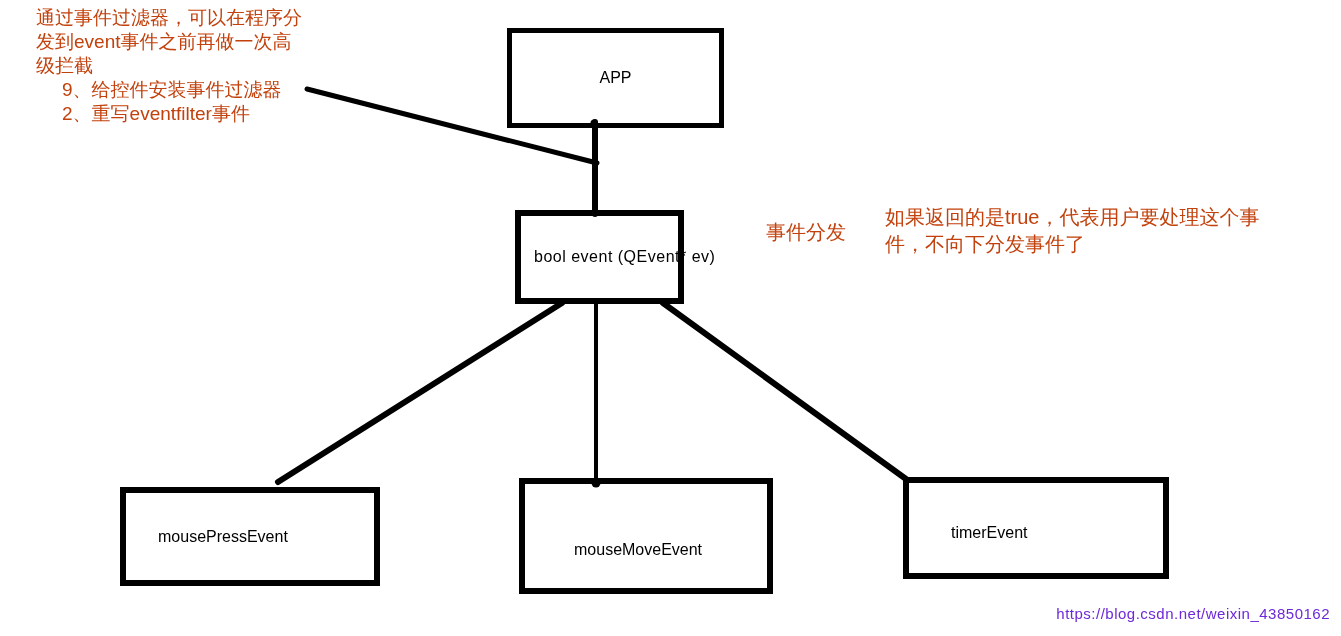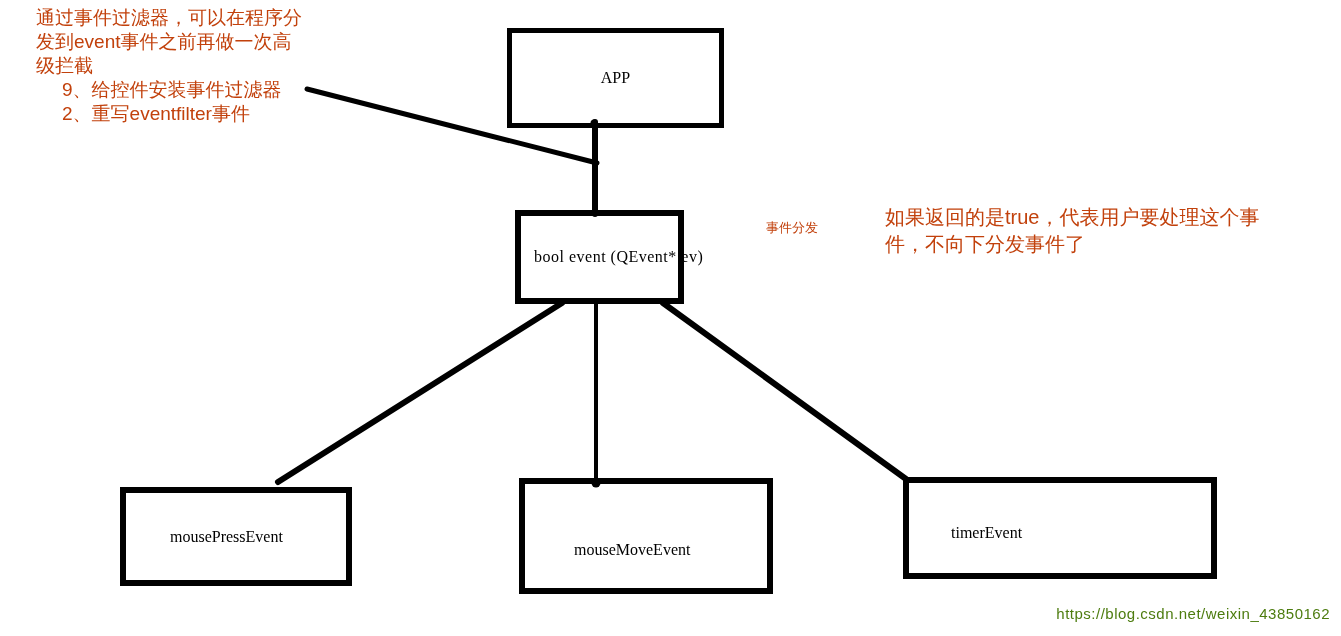--- a/index.html
+++ b/index.html
@@ -23,78 +23,78 @@
     z-index: 1;
   }
   .box {
     position: absolute;
     box-sizing: border-box;
     border: 6px solid #000000;
     background: transparent;
     display: flex;
     align-items: center;
     z-index: 2;
-    font-family: Liberation Serif, serif;
+    font-family: Liberation Sans, sans-serif;
     font-size: 16px;
     color: #000000;
   }
   .box .label {
     white-space: nowrap;
   }
   .box-app {
     left: 507px; top: 28px; width: 217px; height: 100px;
     border-width: 5px;
     justify-content: center;
   }
   .box-event {
     left: 515px; top: 210px; width: 169px; height: 94px;
     padding-left: 13px;
   }
   .box-event .label {
     letter-spacing: 0.5px;
   }
   .box-press {
-    left: 120px; top: 487px; width: 232px; height: 99px;
-    padding-left: 44px;
+    left: 120px; top: 487px; width: 260px; height: 99px;
+    padding-left: 32px;
   }
   .box-move {
     left: 519px; top: 478px; width: 254px; height: 116px;
     padding-left: 49px; padding-top: 28px;
   }
   .box-timer {
-    left: 903px; top: 477px; width: 314px; height: 102px;
+    left: 903px; top: 477px; width: 266px; height: 102px;
     padding-left: 42px; padding-top: 10px;
   }
   .note {
     position: absolute;
     z-index: 3;
     color: #c2410c;
   }
   .note-filter {
     left: 36px; top: 6px;
     font-size: 19px;
     line-height: 24px;
   }
   .note-filter .indent {
     padding-left: 26px;
   }
   .label-dispatch {
     left: 766px; top: 219px;
-    font-size: 13px;
+    font-size: 20px;
   }
   .note-return {
     left: 885px; top: 204px;
     font-size: 20px;
     line-height: 27px;
   }
   .watermark {
     position: absolute;
     right: 11px; top: 605px;
     font-size: 15px;
-    color: #4d7c0f;
+    color: #6d28d9;
     letter-spacing: 0.5px;
     z-index: 0;
   }
 </style>
 </head>
 <body>
 
 <div class="canvas">
 
   <svg class="connectors" width="1341" height="636" viewBox="0 0 1341 636">

